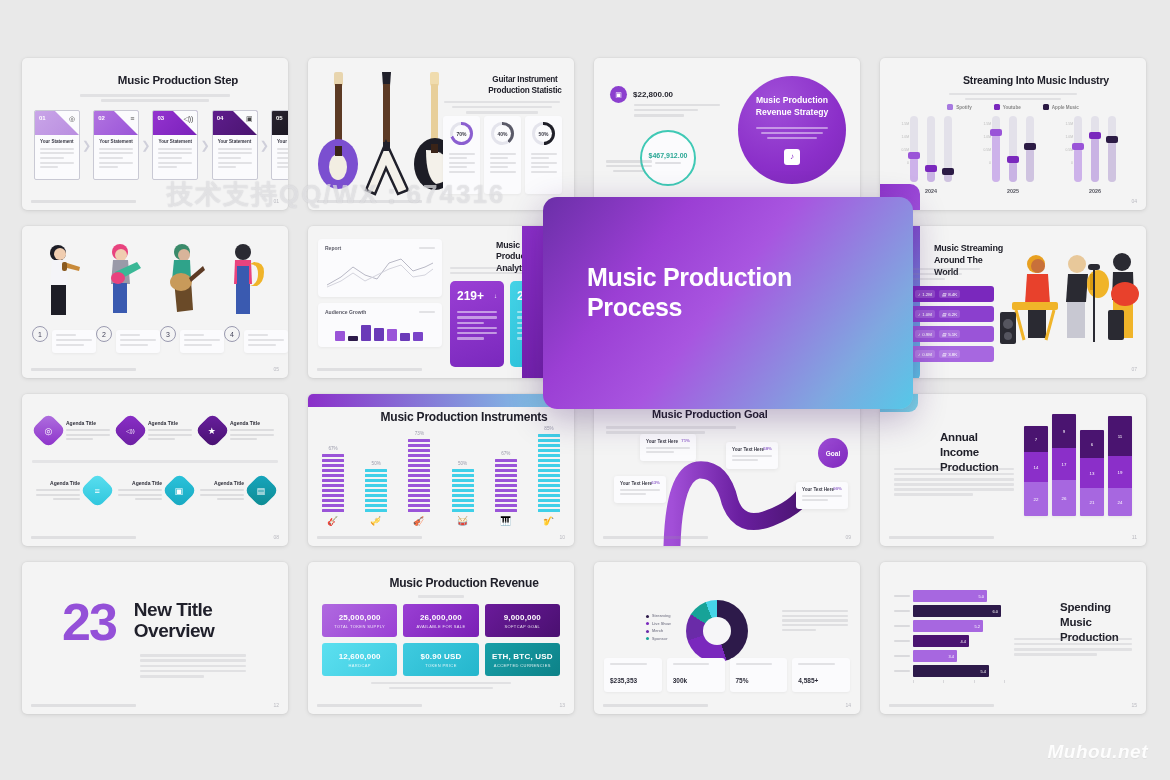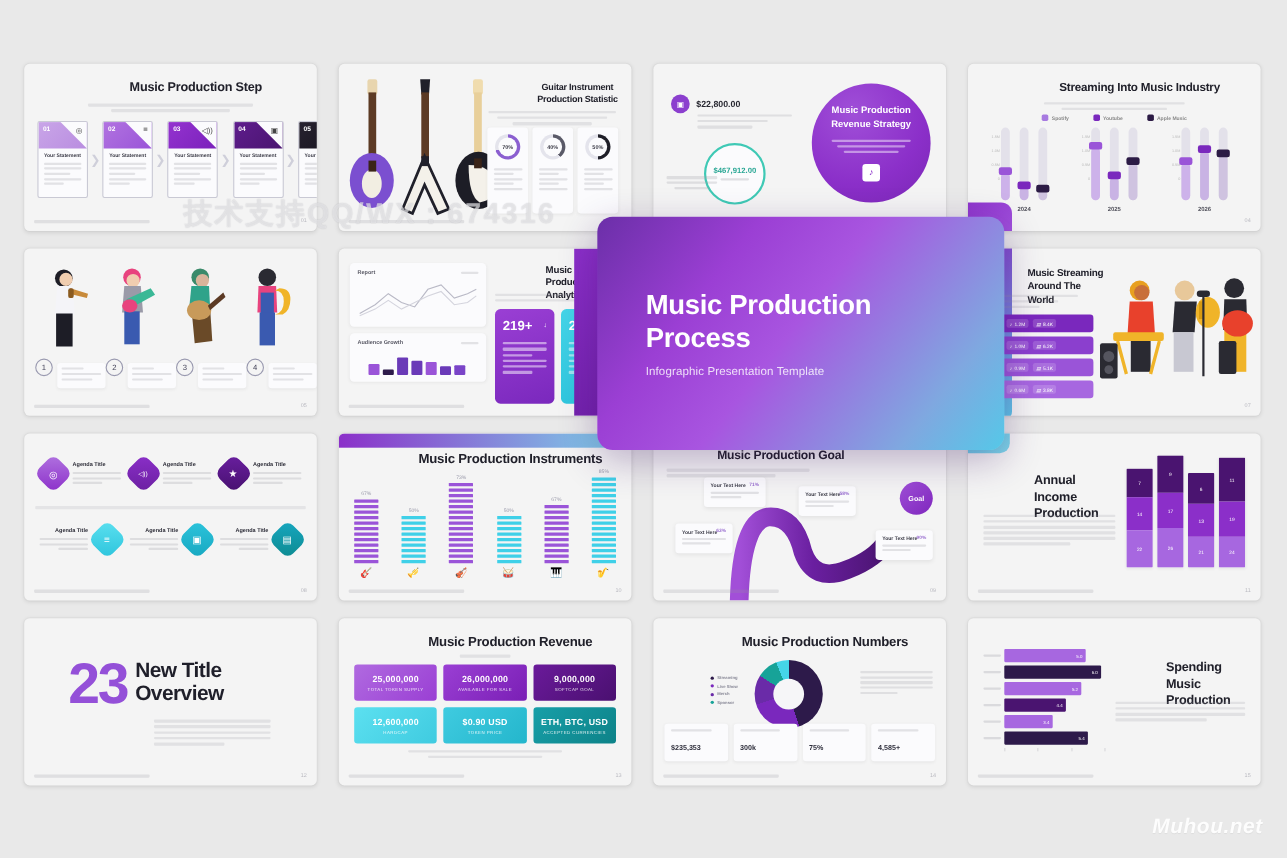--- a/index.html
+++ b/index.html
@@ -215,21 +215,21 @@
   .ai-sub i{display:block;height:2.4px;margin-bottom:2.7px;background:rgba(150,150,160,.2);border-radius:1px;}
   .ai-sub i:nth-child(6){width:66%}
   .ai-chart{position:absolute;right:14px;top:22px;height:100px;display:flex;align-items:flex-end;gap:4px;}
   .ai-bar{width:24px;display:flex;flex-direction:column;border-radius:1px;overflow:hidden;
     box-shadow:0 1px 3px rgba(0,0,0,.06);}
   .ai-seg{display:flex;align-items:center;justify-content:center;color:#fff;font-size:4.4px;}
   .ai-blob{position:absolute;left:-14px;top:-16px;width:52px;height:34px;border-radius:9px;
     background:linear-gradient(135deg,#5cc8e8,#7fd7ea);}
 
   
-  .nm-wrap{position:absolute;left:40px;top:38px;display:flex;gap:7px;}
+  .nm-wrap{position:absolute;left:40px;top:38px;display:flex;gap:18px;}
   .nm-num{font-size:52px;font-weight:bold;color:#9450d8;line-height:.85;letter-spacing:-2px;}
   .nm-t{font-size:19px;font-weight:bold;color:#1f1f2a;line-height:1.1;letter-spacing:-.5px;}
   .nm-sub{position:absolute;left:118px;top:92px;width:106px;}
   .nm-sub i{display:block;height:2.5px;margin-bottom:2.8px;background:rgba(150,150,160,.2);border-radius:1px;}
   .nm-sub i:nth-child(5){width:60%}
 
   
   .rb-title{position:absolute;top:14px;left:0;width:100%;text-align:center;font-size:12px;}
   .rb-tag{position:absolute;top:33px;left:50%;transform:translateX(-50%);width:46px;height:3px;
     background:rgba(150,150,160,.2);border-radius:1px;}
@@ -1144,21 +1144,20 @@
             <i></i>
             <i></i>
           </div>
         <div class="footer-note"></div>
         <div class="pagenum">13</div>
       </div>
     </div>
 
     <div class="slide">
       <div class="inner">
-        <div class="s-title nu-title">Music Production Numbers</div>
         <div class="nu-donut" style="background:conic-gradient(#2d1a4a 0 45%, #7a28bd 45% 70%, #6a2ba8 70% 84%, #17a398 84% 94%, #45d5e8 94% 100%)"></div>
         <div class="nu-legend">
           <span>
               <i class="dot" style="background:#2d1a4a"></i>
               <b>Streaming</b>
             </span>
           <span>
               <i class="dot" style="background:#7a28bd"></i>
               <b>Live Show</b>
             </span>
@@ -1252,18 +1251,17 @@
 
   </div>
 
   <div class="wm-cn">技术支持QQ/WX：674316</div>
 
   <div class="hero">
     <h1>
       <span>Music Production</span><br>
       <span>Process</span>
     </h1>
-    <p>Infographic Presentation Template</p>
   </div>
 
   <div class="wm-site">Muhou.net</div>
 
 </div>
 
 </body></html>

